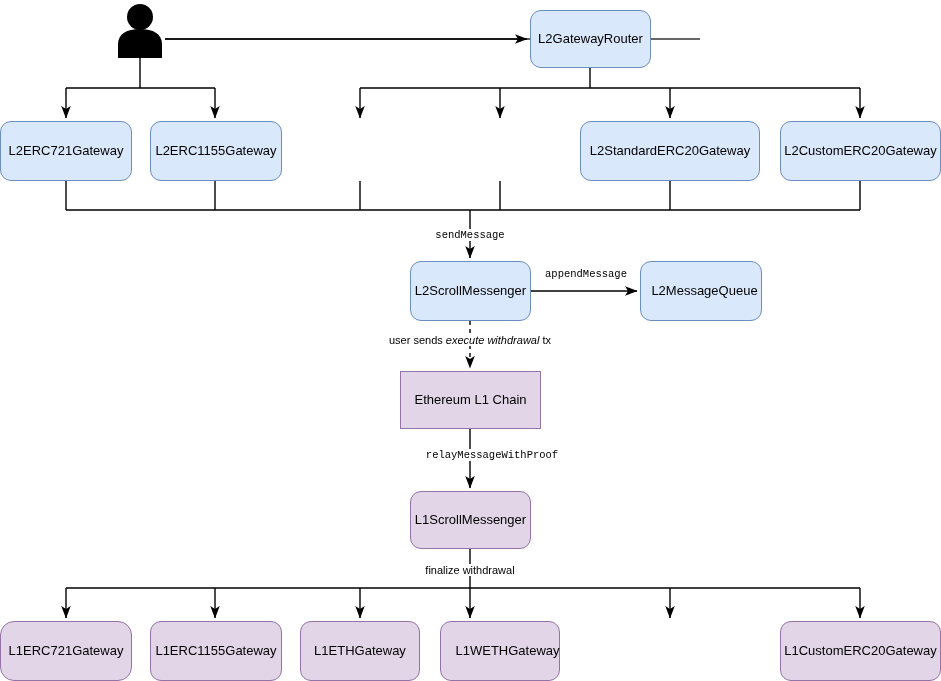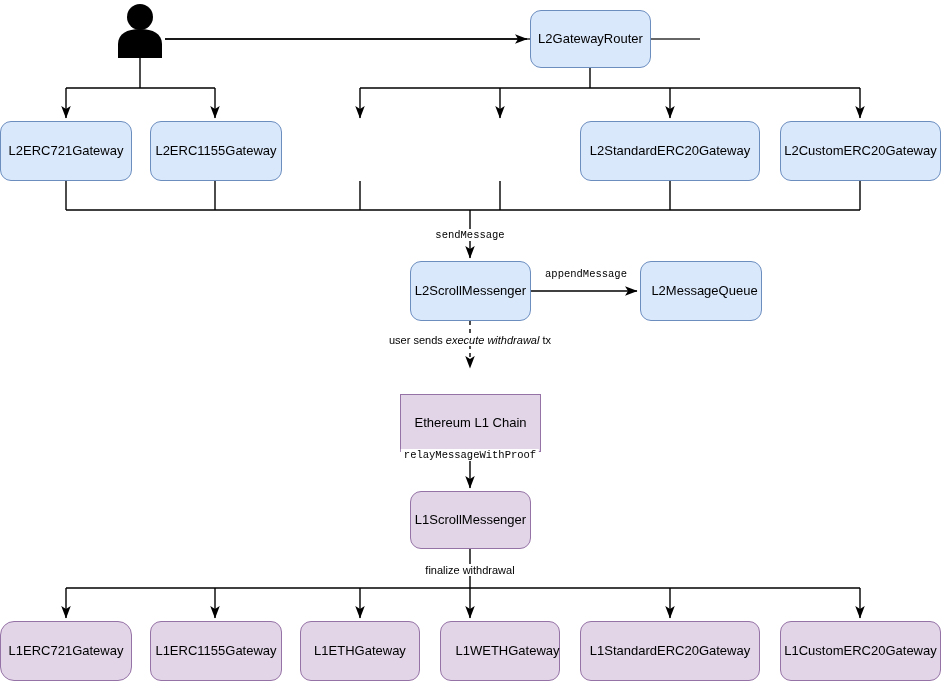--- a/index.html
+++ b/index.html
@@ -44,21 +44,20 @@
     border-color: #6c8ebf;
     border-radius: 11px;
   }
   .node.purple {
     background: #e1d5e7;
     border-color: #9673a6;
     border-radius: 11px;
   }
   .node.purple.sharp {
     border-radius: 0;
-    margin-top: 23px;
   }
   .edge-label {
     position: absolute;
     font-size: 11px;
     color: #000000;
     white-space: nowrap;
     background: #ffffff;
     padding: 0 3px;
     z-index: 4;
     transform: translateX(-50%);
@@ -166,28 +165,27 @@
   <div class="node blue" style="left:580px; top:121px; width:180px; height:60px;">L2StandardERC20Gateway</div>
   <div class="node blue" style="left:780px; top:121px; width:161px; height:60px;">L2CustomERC20Gateway</div>
   <div class="node blue" style="left:410px; top:261px; width:121px; height:60px;">L2ScrollMessenger</div>
   <div class="node blue" style="left:640px; top:261px; width:122px; height:60px;padding-left:7px;">L2MessageQueue</div>
   <div class="node purple sharp" style="left:400px; top:371px; width:141px; height:58px;">Ethereum L1 Chain</div>
   <div class="node purple" style="left:410px; top:491px; width:121px; height:58px;">L1ScrollMessenger</div>
   <div class="node purple" style="left:0px;   top:621px; width:132px; height:60px;border-radius:14px;">L1ERC721Gateway</div>
   <div class="node purple" style="left:150px; top:621px; width:132px; height:60px;">L1ERC1155Gateway</div>
   <div class="node purple" style="left:300px; top:621px; width:120px; height:60px;">L1ETHGateway</div>
   <div class="node purple" style="left:440px; top:621px; width:120px; height:60px;padding-left:15px;">L1WETHGateway</div>
-  <div class="node purple" style="left:580px; top:621px; width:180px; height:60px;">L1StandardERC20Gateway</div>
   <div class="node purple" style="left:780px; top:621px; width:161px; height:60px;">L1CustomERC20Gateway</div>
 
   <div class="edge-label mono" style="left:470px; top:229px;">sendMessage</div>
 
   <div class="edge-label mono" style="left:586px; top:268px;">appendMessage</div>
 
   <div class="edge-label sans" style="left:470px; top:334px;">
     <span>user sends </span><i>execute withdrawal</i><span> tx</span>
   </div>
 
-  <div class="edge-label mono" style="left:470px; top:449px;">relayMessageWithProof</div>
+  <div class="edge-label mono" style="left:492px; top:449px;">relayMessageWithProof</div>
 
   <div class="edge-label sans" style="left:470px; top:564px;">finalize withdrawal</div>
 
 </div>
 
 </body></html>

